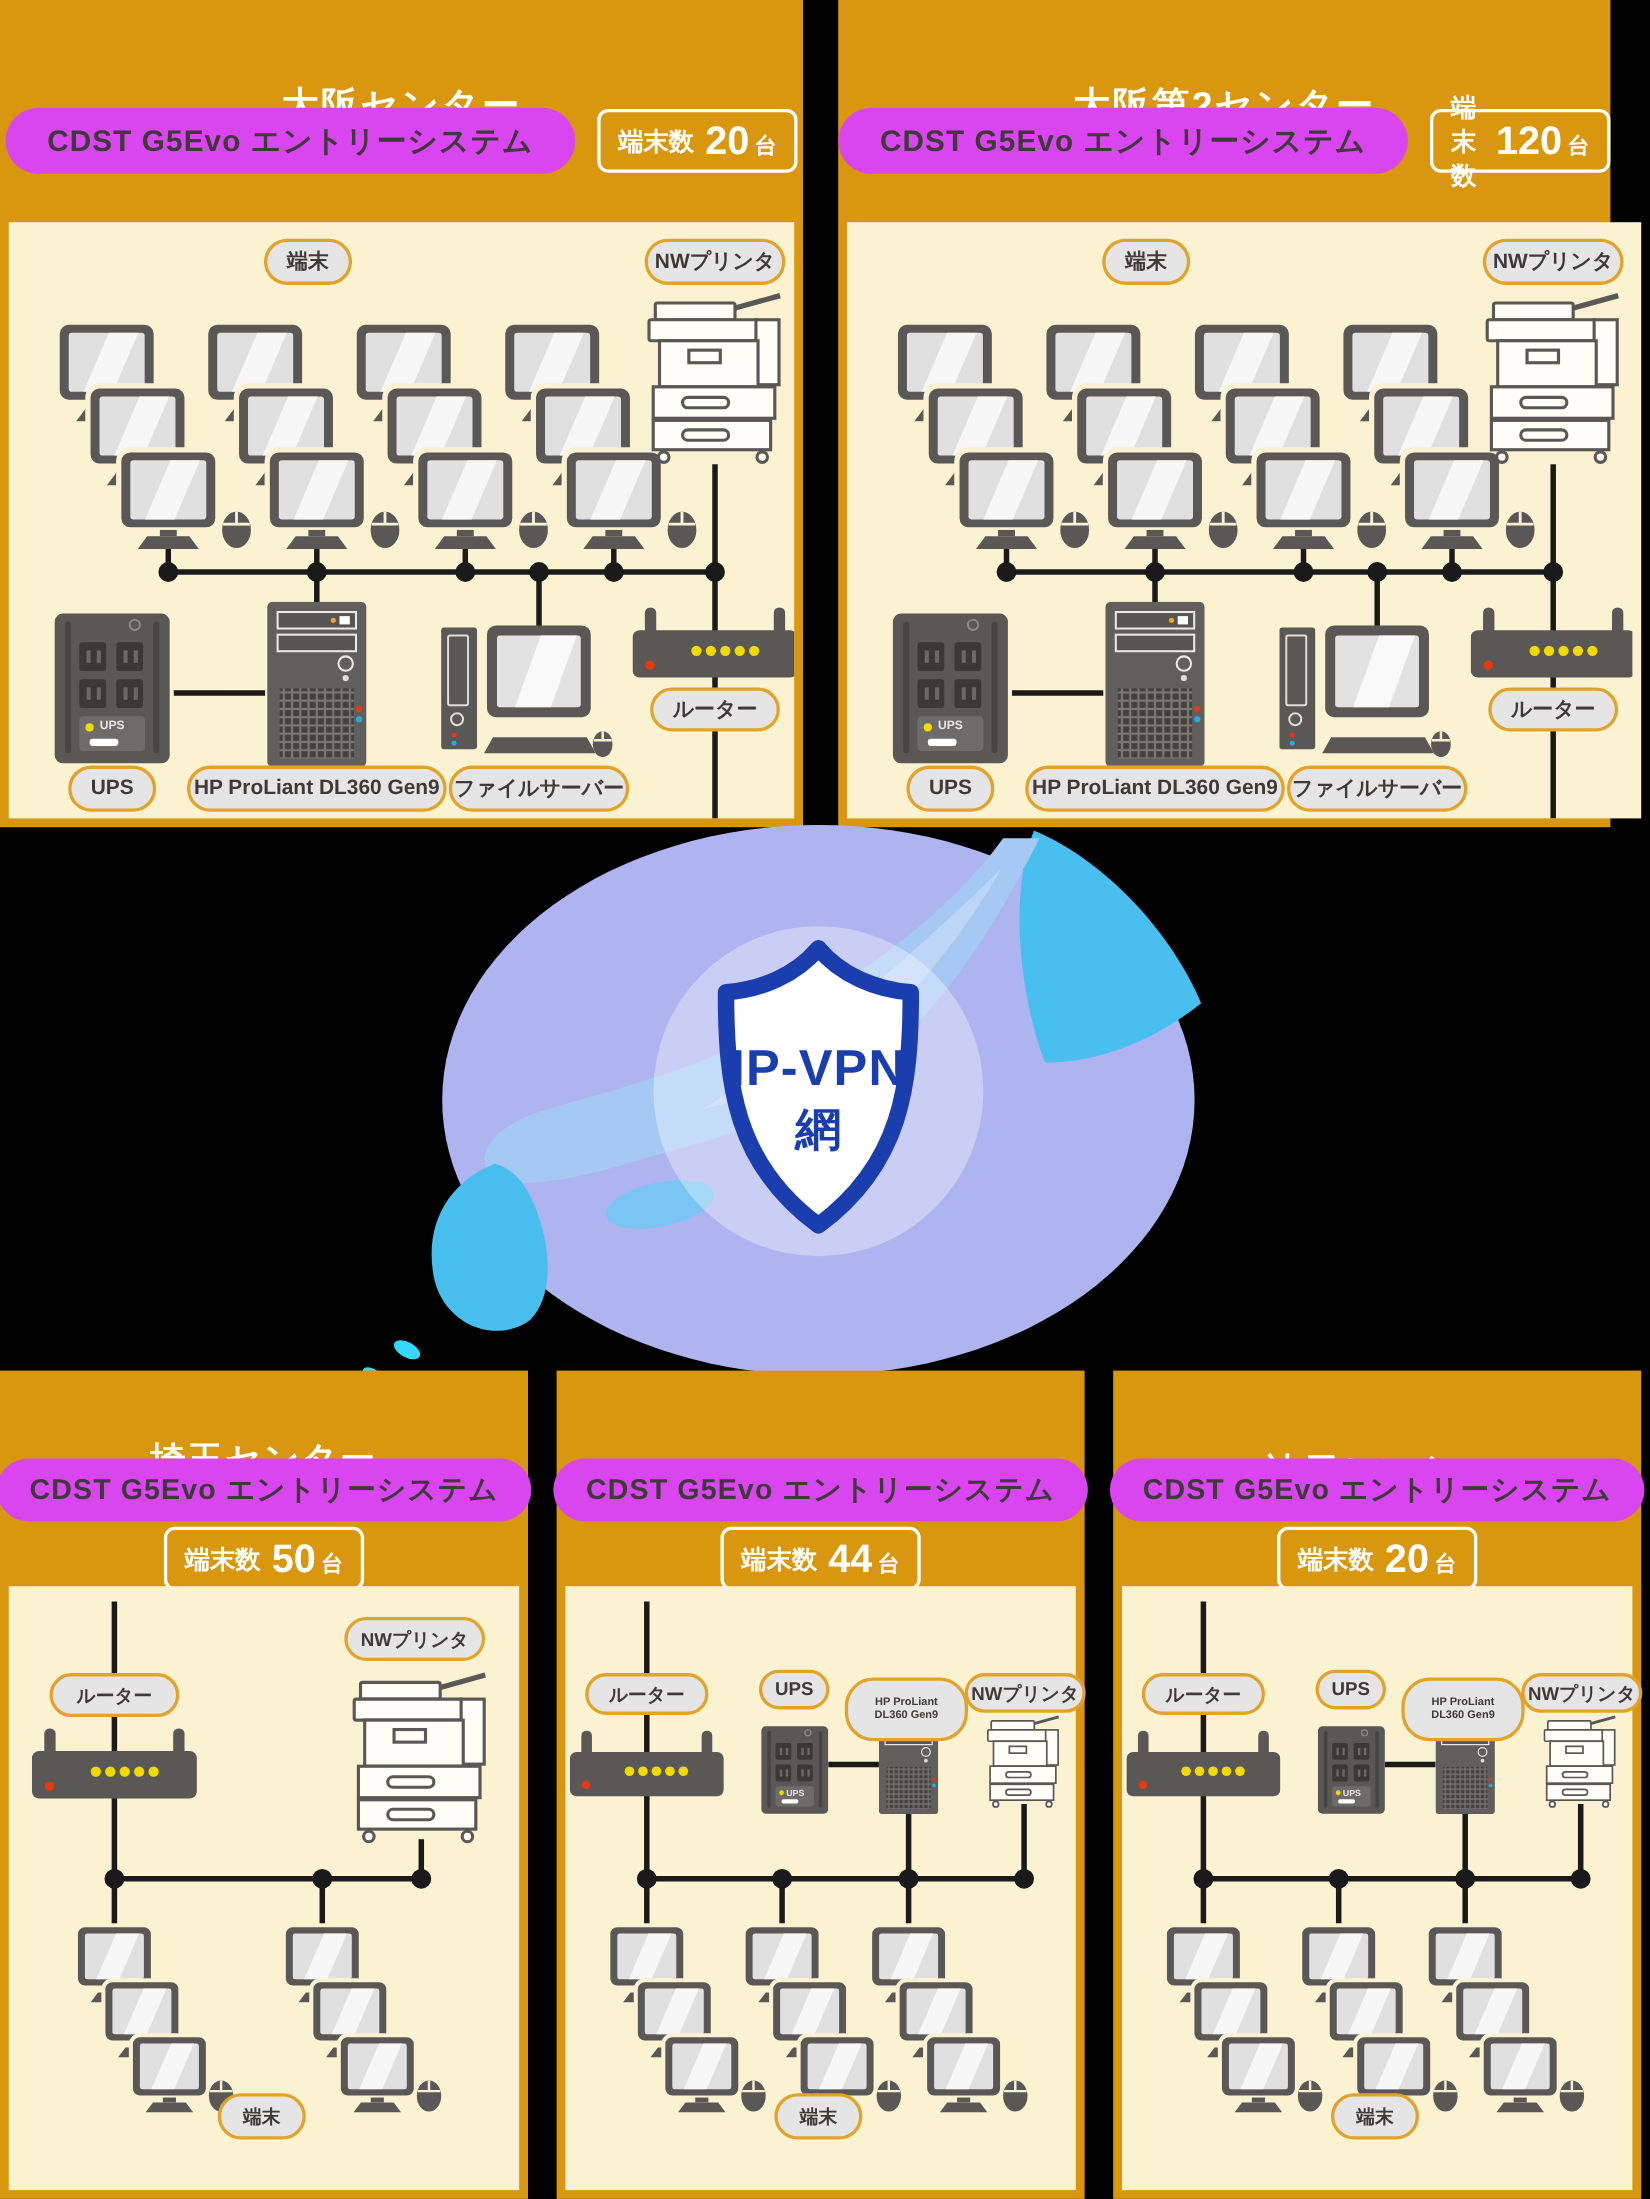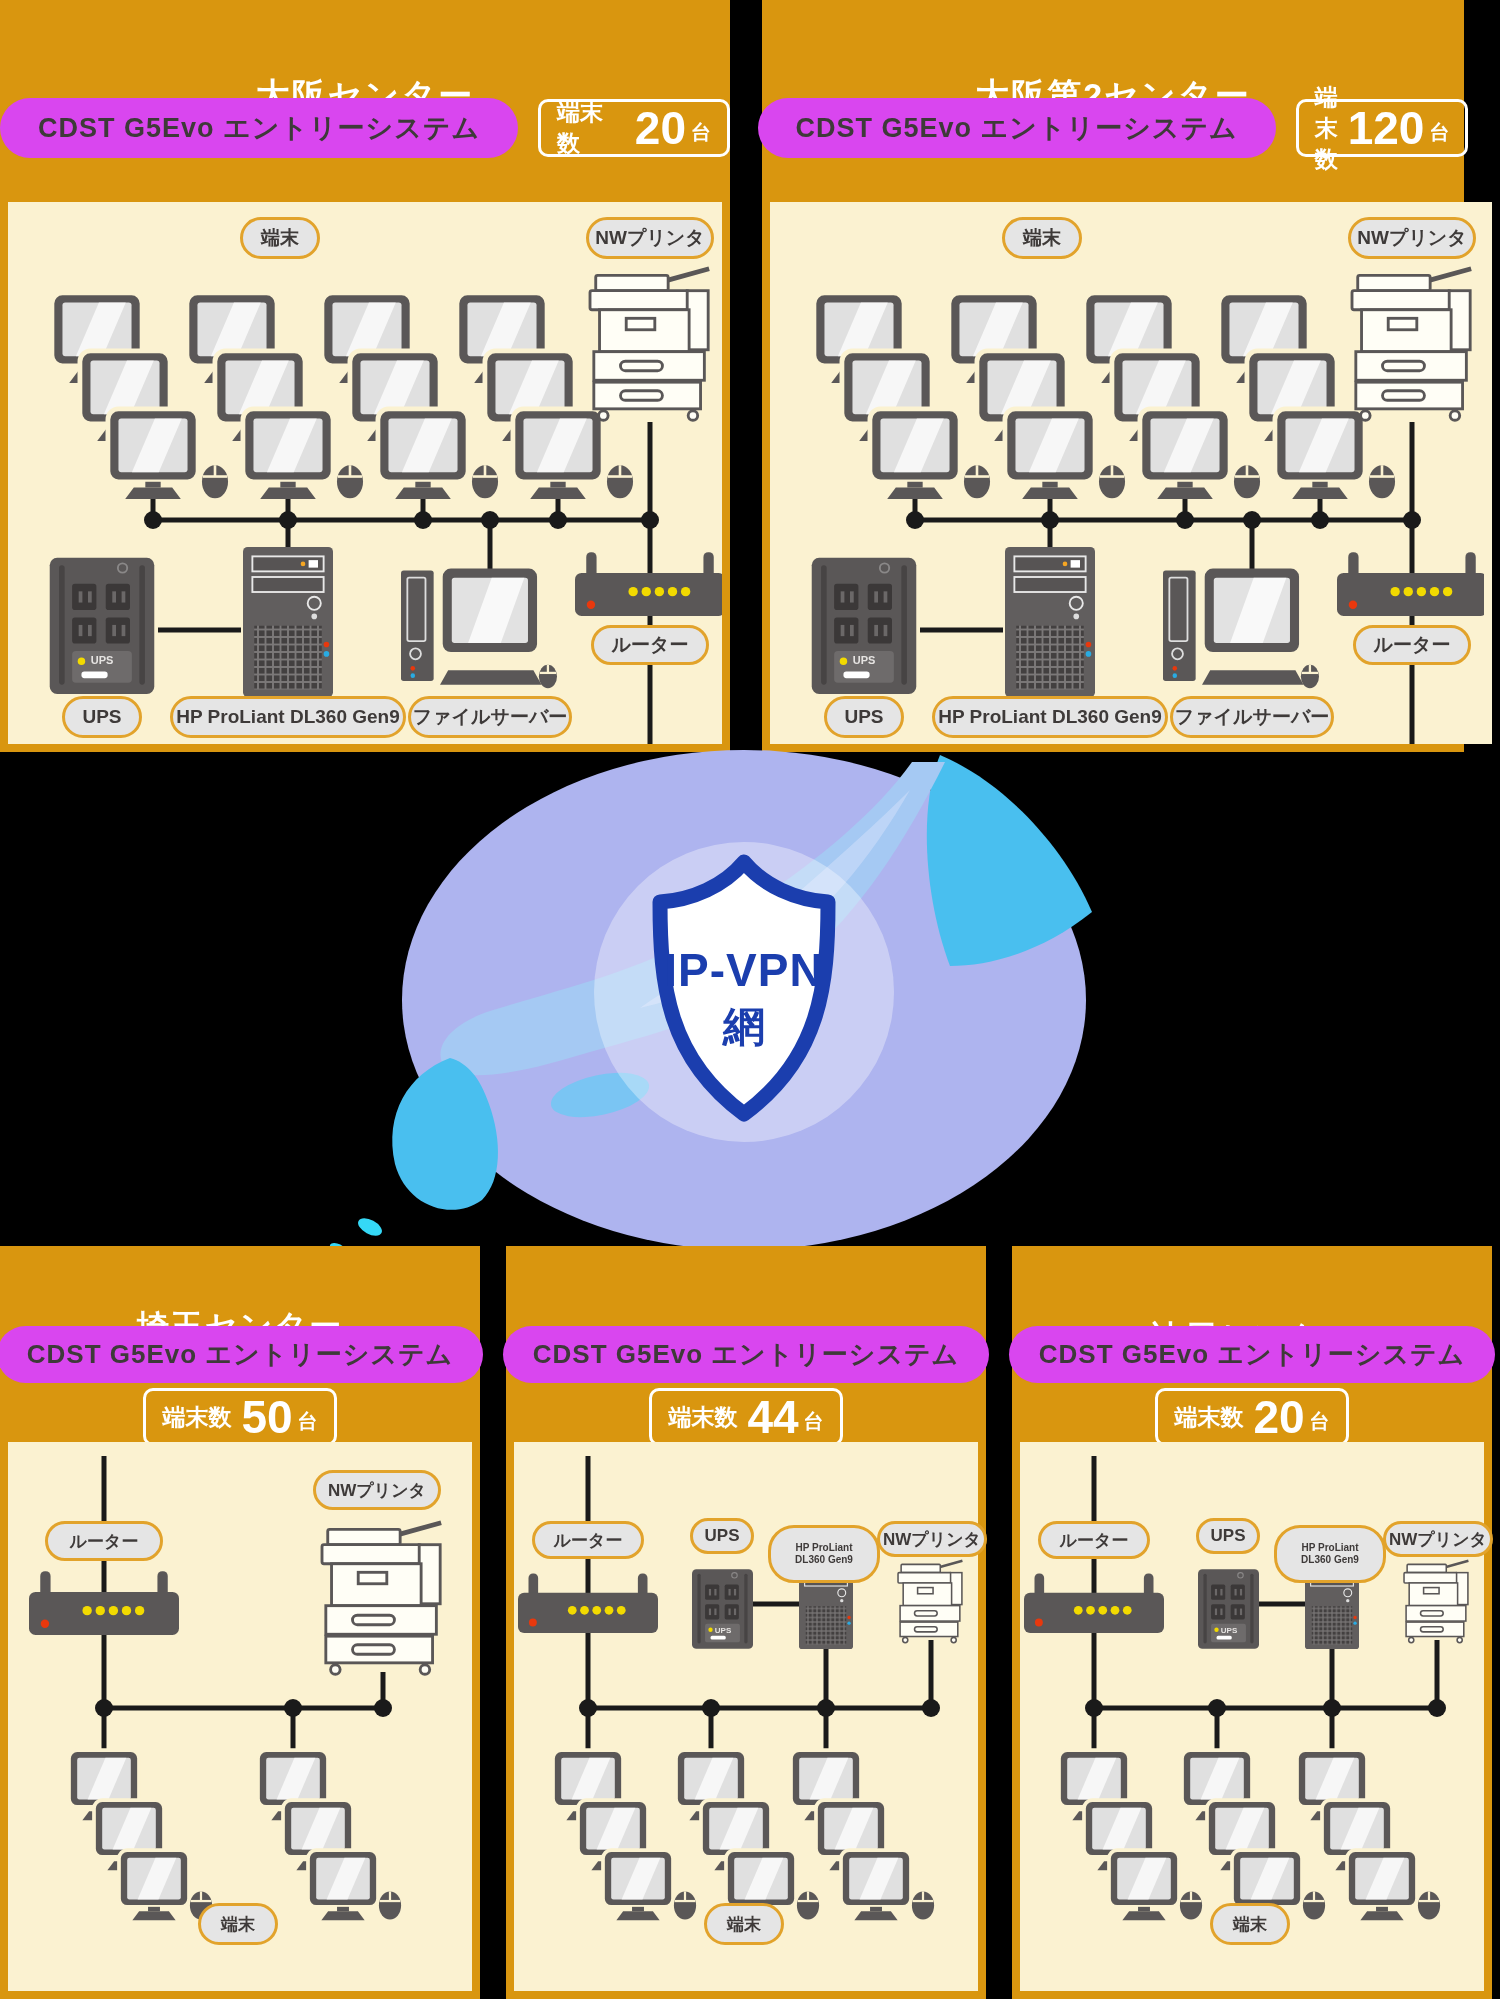--- a/index.html
+++ b/index.html
@@ -8,21 +8,21 @@
   .stage { position:relative; width:1500px; height:1999px; background:#000; overflow:hidden; }
 
   .card { position:absolute; background:#D9960F; }
   .ctitle { position:absolute; left:0; right:0; text-align:center; color:#fff; font-weight:bold; font-size:34px; letter-spacing:2px;margin-top:40px; }
   .hrow { position:absolute; left:0; right:0; display:flex; justify-content:center; align-items:center; gap:20px; }
   .syspill { background:#d946ef; color:#3E3A39; font-weight:bold; font-size:27px; letter-spacing:1px;
              border-radius:999px; padding:12px 38px; white-space:nowrap; }
   .syspill.small { font-size:26px; padding:11px 30px; }
   .badge { display:flex; align-items:center; color:#fff; border:3px solid #fff; border-radius:10px; padding:0 16px; height:58px; }
   .badge .blabel { font-size:23px; font-weight:bold; }
-  .badge .bnum { font-size:46px; font-weight:bold; margin:0 5px 0 10px; line-height:1; }
+  .badge .bnum { font-size:36px; font-weight:bold; margin:0 5px 0 10px; line-height:1; }
   .badge .bunit { font-size:20px; font-weight:bold; align-self:flex-end; margin-bottom:8px; }
 
   .cbody { position:absolute; background:#FBF2D1; }
   .pill { position:absolute; background:#e5e5e5; border:3px solid #E2A32B; border-radius:999px;
           color:#3E3A39; font-weight:bold; display:flex; align-items:center; justify-content:center;
           text-align:center; font-size:19px; white-space:nowrap; }
   .pill.f17 { font-size:17px; }
   .pill.two { white-space:normal; font-size:10px; line-height:1.25; border-radius:26px;margin-top:25px; }
   .upstag { position:absolute; color:#E6E4E2; font-weight:bold; text-align:center; pointer-events:none; }
 

